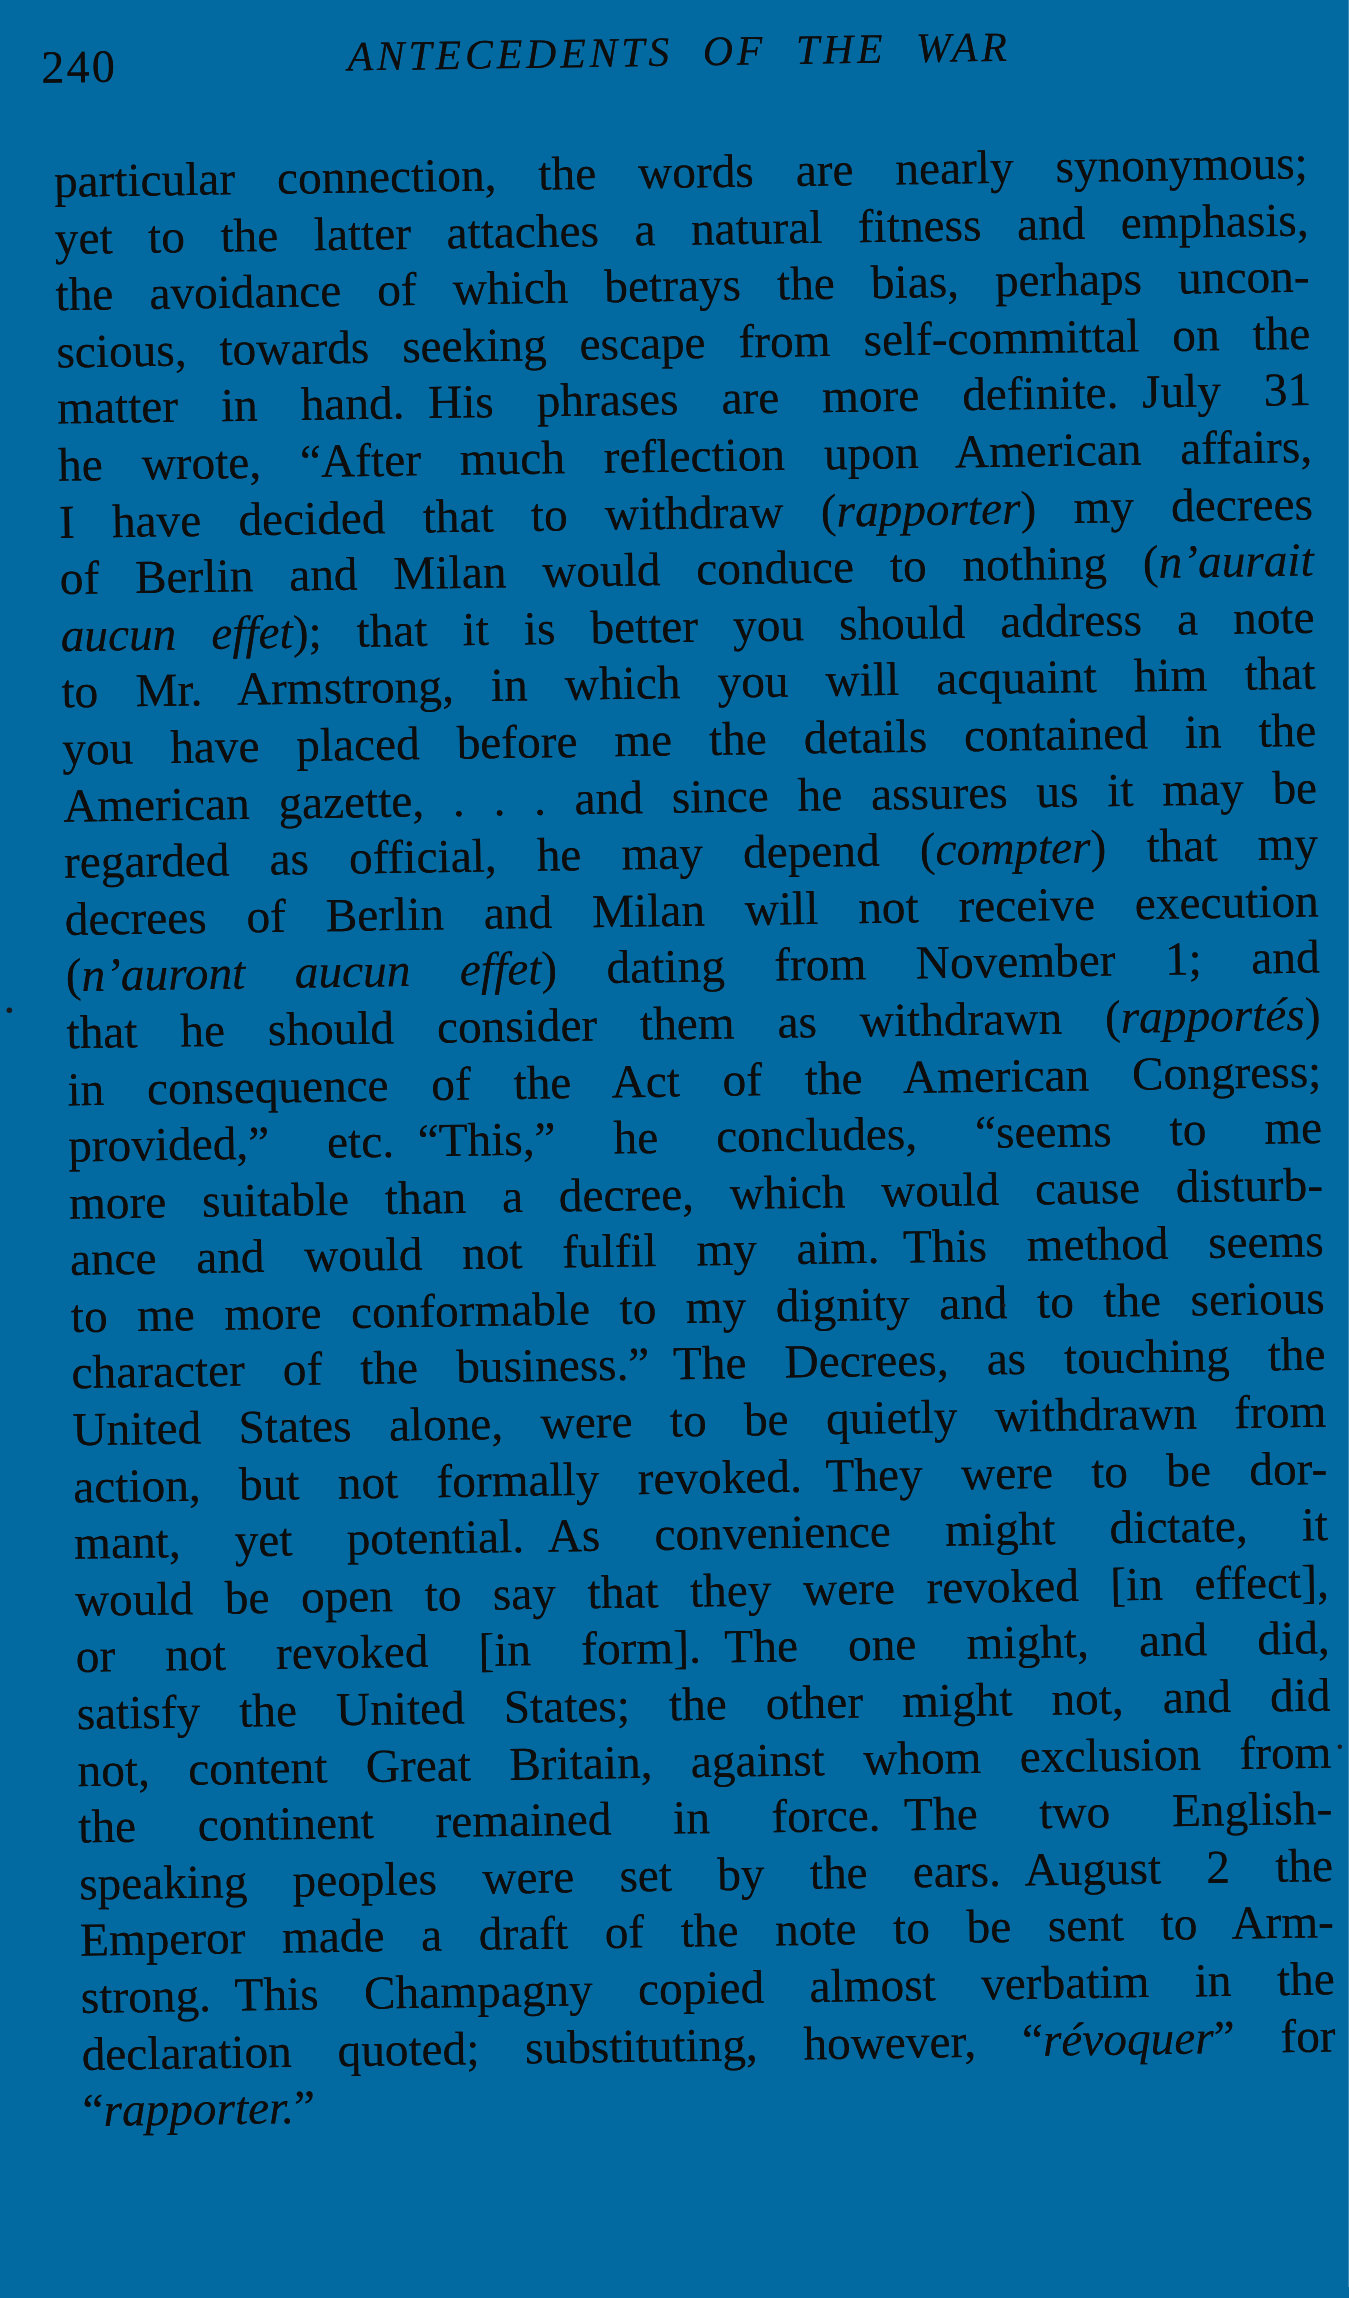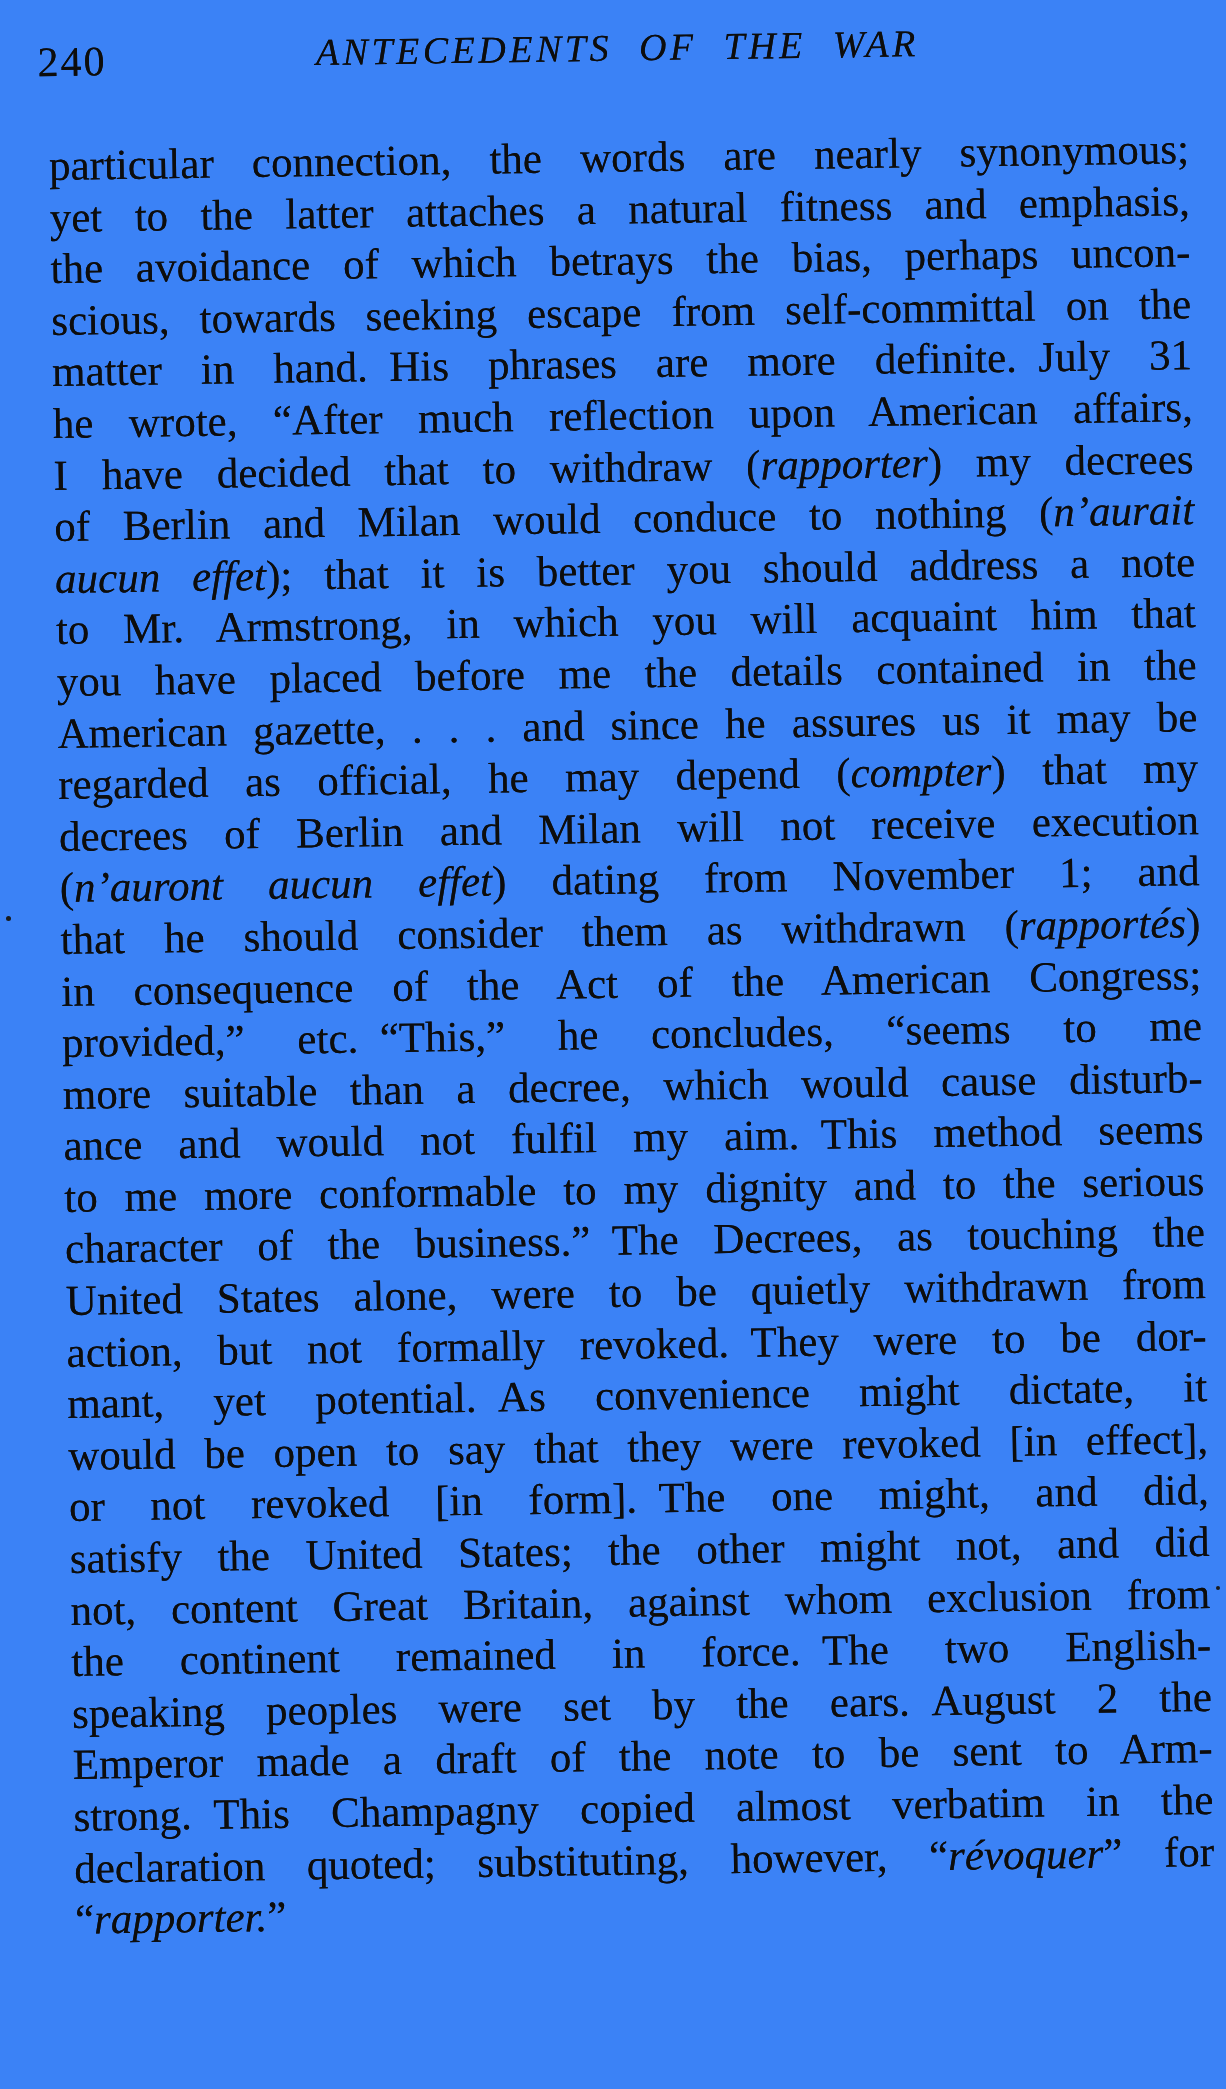--- a/index.html
+++ b/index.html
@@ -58,21 +58,21 @@
     background: #1a1a1a;
     border-radius: 50%;
   }
   .speck.s1 { left: 6px;    top: 916px;  width: 5px; height: 5px; }
   .speck.s2 { left: 1216px; top: 1586px; width: 4px; height: 4px; }
   .speck.s3 { left: 911px;  top: 1185px; width: 3px; height: 3px; }
 </style>
 </head>
 <body>
 
-<div class="page" style="background: #3b82f6; color: rgb(13, 13, 13);">
+<div class="page" style="background: #0369a1; color: rgb(13, 13, 13);">
   <div class="tilt">
     <div class="pagenum">240</div>
     <div class="rhead">ANTECEDENTS OF THE WAR</div>
     <div class="textblock">
         <div class="line"><span>particular connection, the words are nearly synonymous;</span></div>
         <div class="line"><span>yet to the latter attaches a natural fitness and emphasis,</span></div>
         <div class="line"><span>the avoidance of which betrays the bias, perhaps uncon-</span></div>
         <div class="line"><span>scious, towards seeking escape from self-committal on the</span></div>
         <div class="line"><span>matter in hand. His phrases are more definite. July 31</span></div>
         <div class="line"><span>he wrote, “After much reflection upon American affairs,</span></div>

